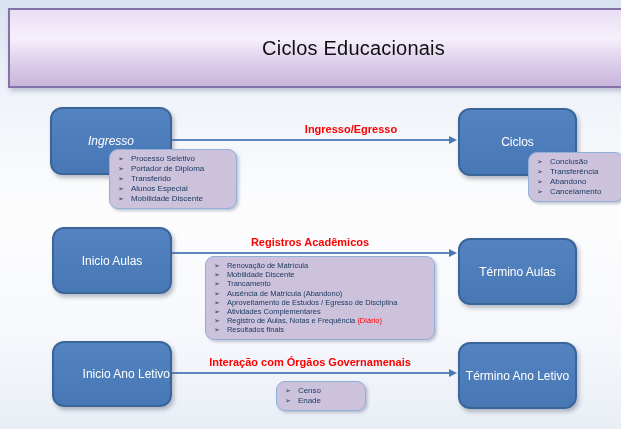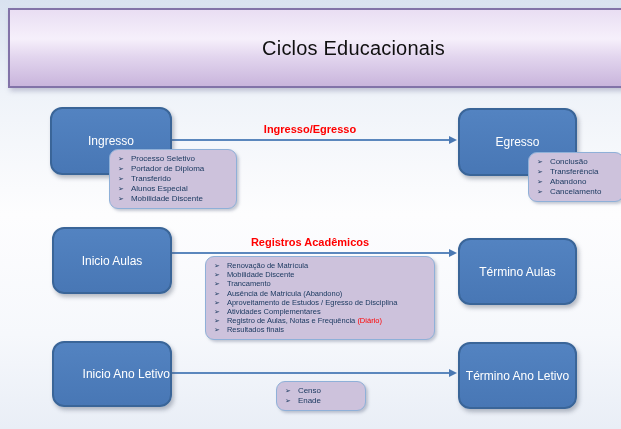--- a/index.html
+++ b/index.html
@@ -44,28 +44,28 @@
 </style>
 </head>
 <body>
 
 <div class="stage">
 
   <div class="title-box">
     <div class="title-text">Ciclos Educacionais</div>
   </div>
 
-  <div class="node" style="left:50px;top:107px;width:118px;height:64px;">
+  <div class="node" style="left:50px;top:107px;width:118px;height:64px;font-style:italic;">
     <span>Ingresso</span>
   </div>
   <div class="arrow-line" style="left:169px;top:139px;width:280px;"></div>
   <div class="arrow-head" style="left:449px;top:136px;"></div>
-  <div class="arrow-label" style="left:170px;top:123px;width:280px;">Ingresso/Egresso</div>
+  <div class="arrow-label" style="left:170px;top:123px;width:280px;padding-left:41px;">Ingresso/Egresso</div>
   <div class="node" style="left:458px;top:108px;width:115px;height:64px;">
-    <span>Egresso</span>
+    <span>Ciclos</span>
   </div>
 
   <div class="listbox" style="left:109px;top:149px;width:112px;">
     <ul>
       <li><span class="bullet">➢</span><span>Processo Seletivo</span></li>
       <li><span class="bullet">➢</span><span>Portador de Diploma</span></li>
       <li><span class="bullet">➢</span><span>Transferido</span></li>
       <li><span class="bullet">➢</span><span>Alunos Especial</span></li>
       <li><span class="bullet">➢</span><span>Mobilidade Discente</span></li>
     </ul>
@@ -101,20 +101,21 @@
       <li><span class="bullet">➢</span><span>Registro de Aulas, Notas e Frequência</span> <span class="red">(Diário)</span></li>
       <li><span class="bullet">➢</span><span>Resultados finais</span></li>
     </ul>
   </div>
 
   <div class="node" style="left:52px;top:341px;width:116px;height:62px;justify-content:flex-end;">
     <span>Inicio Ano Letivo</span>
   </div>
   <div class="arrow-line" style="left:169px;top:372px;width:280px;"></div>
   <div class="arrow-head" style="left:449px;top:369px;"></div>
+  <div class="arrow-label" style="left:150px;top:356px;width:320px;">Interação com Órgãos Governamenais</div>
   <div class="node" style="left:458px;top:342px;width:115px;height:63px;">
     <span>Término Ano Letivo</span>
   </div>
 
   <div class="listbox" style="left:276px;top:381px;width:74px;">
     <ul>
       <li><span class="bullet">➢</span><span>Censo</span></li>
       <li><span class="bullet">➢</span><span>Enade</span></li>
     </ul>
   </div>

